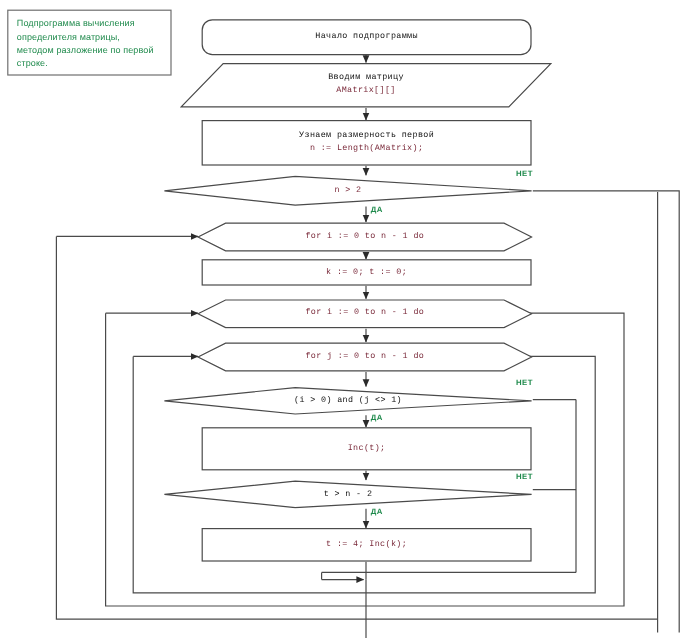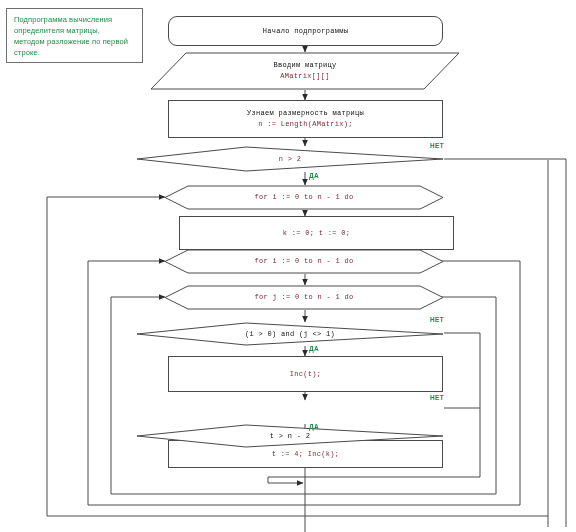--- a/index.html
+++ b/index.html
@@ -114,39 +114,39 @@
 
 <div class="node poly" style="left:150px;top:52px;width:310px;height:38px;">
   <svg width="310" height="38" viewBox="0 0 310 38" xmlns="http://www.w3.org/2000/svg">
     <polygon points="36,1 309,1 274,37 1,37" fill="#fff" stroke="#4a4a4a" stroke-width="1"></polygon>
   </svg>
   <span class="lbl">Вводим матрицу</span>
   <span class="lbl id">AMatrix[][]</span>
 </div>
 
 <div class="node proc" style="left:168px;top:100px;width:275px;height:38px;">
-  <span class="lbl">Узнаем размерность матрицы</span>
+  <span class="lbl">Узнаем размерность первой</span>
   <span class="lbl id">n := Length(AMatrix);</span>
 </div>
 
 <div class="node poly" style="left:136px;top:146px;width:308px;height:26px;">
   <svg width="308" height="26" viewBox="0 0 308 26" xmlns="http://www.w3.org/2000/svg">
     <polygon points="1,13 110,1 307,13 110,25" fill="#fff" stroke="#4a4a4a" stroke-width="1"></polygon>
   </svg>
   <span class="lbl id">n &gt; 2</span>
 </div>
 
 <div class="node poly" style="left:164px;top:185px;width:280px;height:25px;">
   <svg width="280" height="25" viewBox="0 0 280 25" xmlns="http://www.w3.org/2000/svg">
     <polygon points="1,12.5 24,1 256,1 279,12.5 256,24 24,24" fill="#fff" stroke="#4a4a4a" stroke-width="1"></polygon>
   </svg>
   <span class="lbl id">for i := 0 to n - 1 do</span>
 </div>
 
-<div class="node proc" style="left:179px;top:216px;width:275px;height:34px;">
+<div class="node proc" style="left:168px;top:216px;width:275px;height:22px;">
   <span class="lbl id">k := 0; t := 0;</span>
 </div>
 
 <div class="node poly" style="left:164px;top:249px;width:280px;height:25px;">
   <svg width="280" height="25" viewBox="0 0 280 25" xmlns="http://www.w3.org/2000/svg">
     <polygon points="1,12.5 24,1 256,1 279,12.5 256,24 24,24" fill="#fff" stroke="#4a4a4a" stroke-width="1"></polygon>
   </svg>
   <span class="lbl id">for i := 0 to n - 1 do</span>
 </div>
 
@@ -161,21 +161,21 @@
   <svg width="308" height="24" viewBox="0 0 308 24" xmlns="http://www.w3.org/2000/svg">
     <polygon points="1,12 110,1 307,12 110,23" fill="#fff" stroke="#4a4a4a" stroke-width="1"></polygon>
   </svg>
   <span class="lbl">(i &gt; 0) and (j &lt;&gt; 1)</span>
 </div>
 
 <div class="node proc" style="left:168px;top:356px;width:275px;height:36px;">
   <span class="lbl id">Inc(t);</span>
 </div>
 
-<div class="node poly" style="left:136px;top:400px;width:308px;height:24px;margin-top:24px;">
+<div class="node poly" style="left:136px;top:400px;width:308px;height:24px;">
   <svg width="308" height="24" viewBox="0 0 308 24" xmlns="http://www.w3.org/2000/svg">
     <polygon points="1,12 110,1 307,12 110,23" fill="#fff" stroke="#4a4a4a" stroke-width="1"></polygon>
   </svg>
   <span class="lbl">t &gt; n - 2</span>
 </div>
 
 <div class="node proc" style="left:168px;top:440px;width:275px;height:28px;">
   <span class="lbl id">t := 4; Inc(k);</span>
 </div>
 

